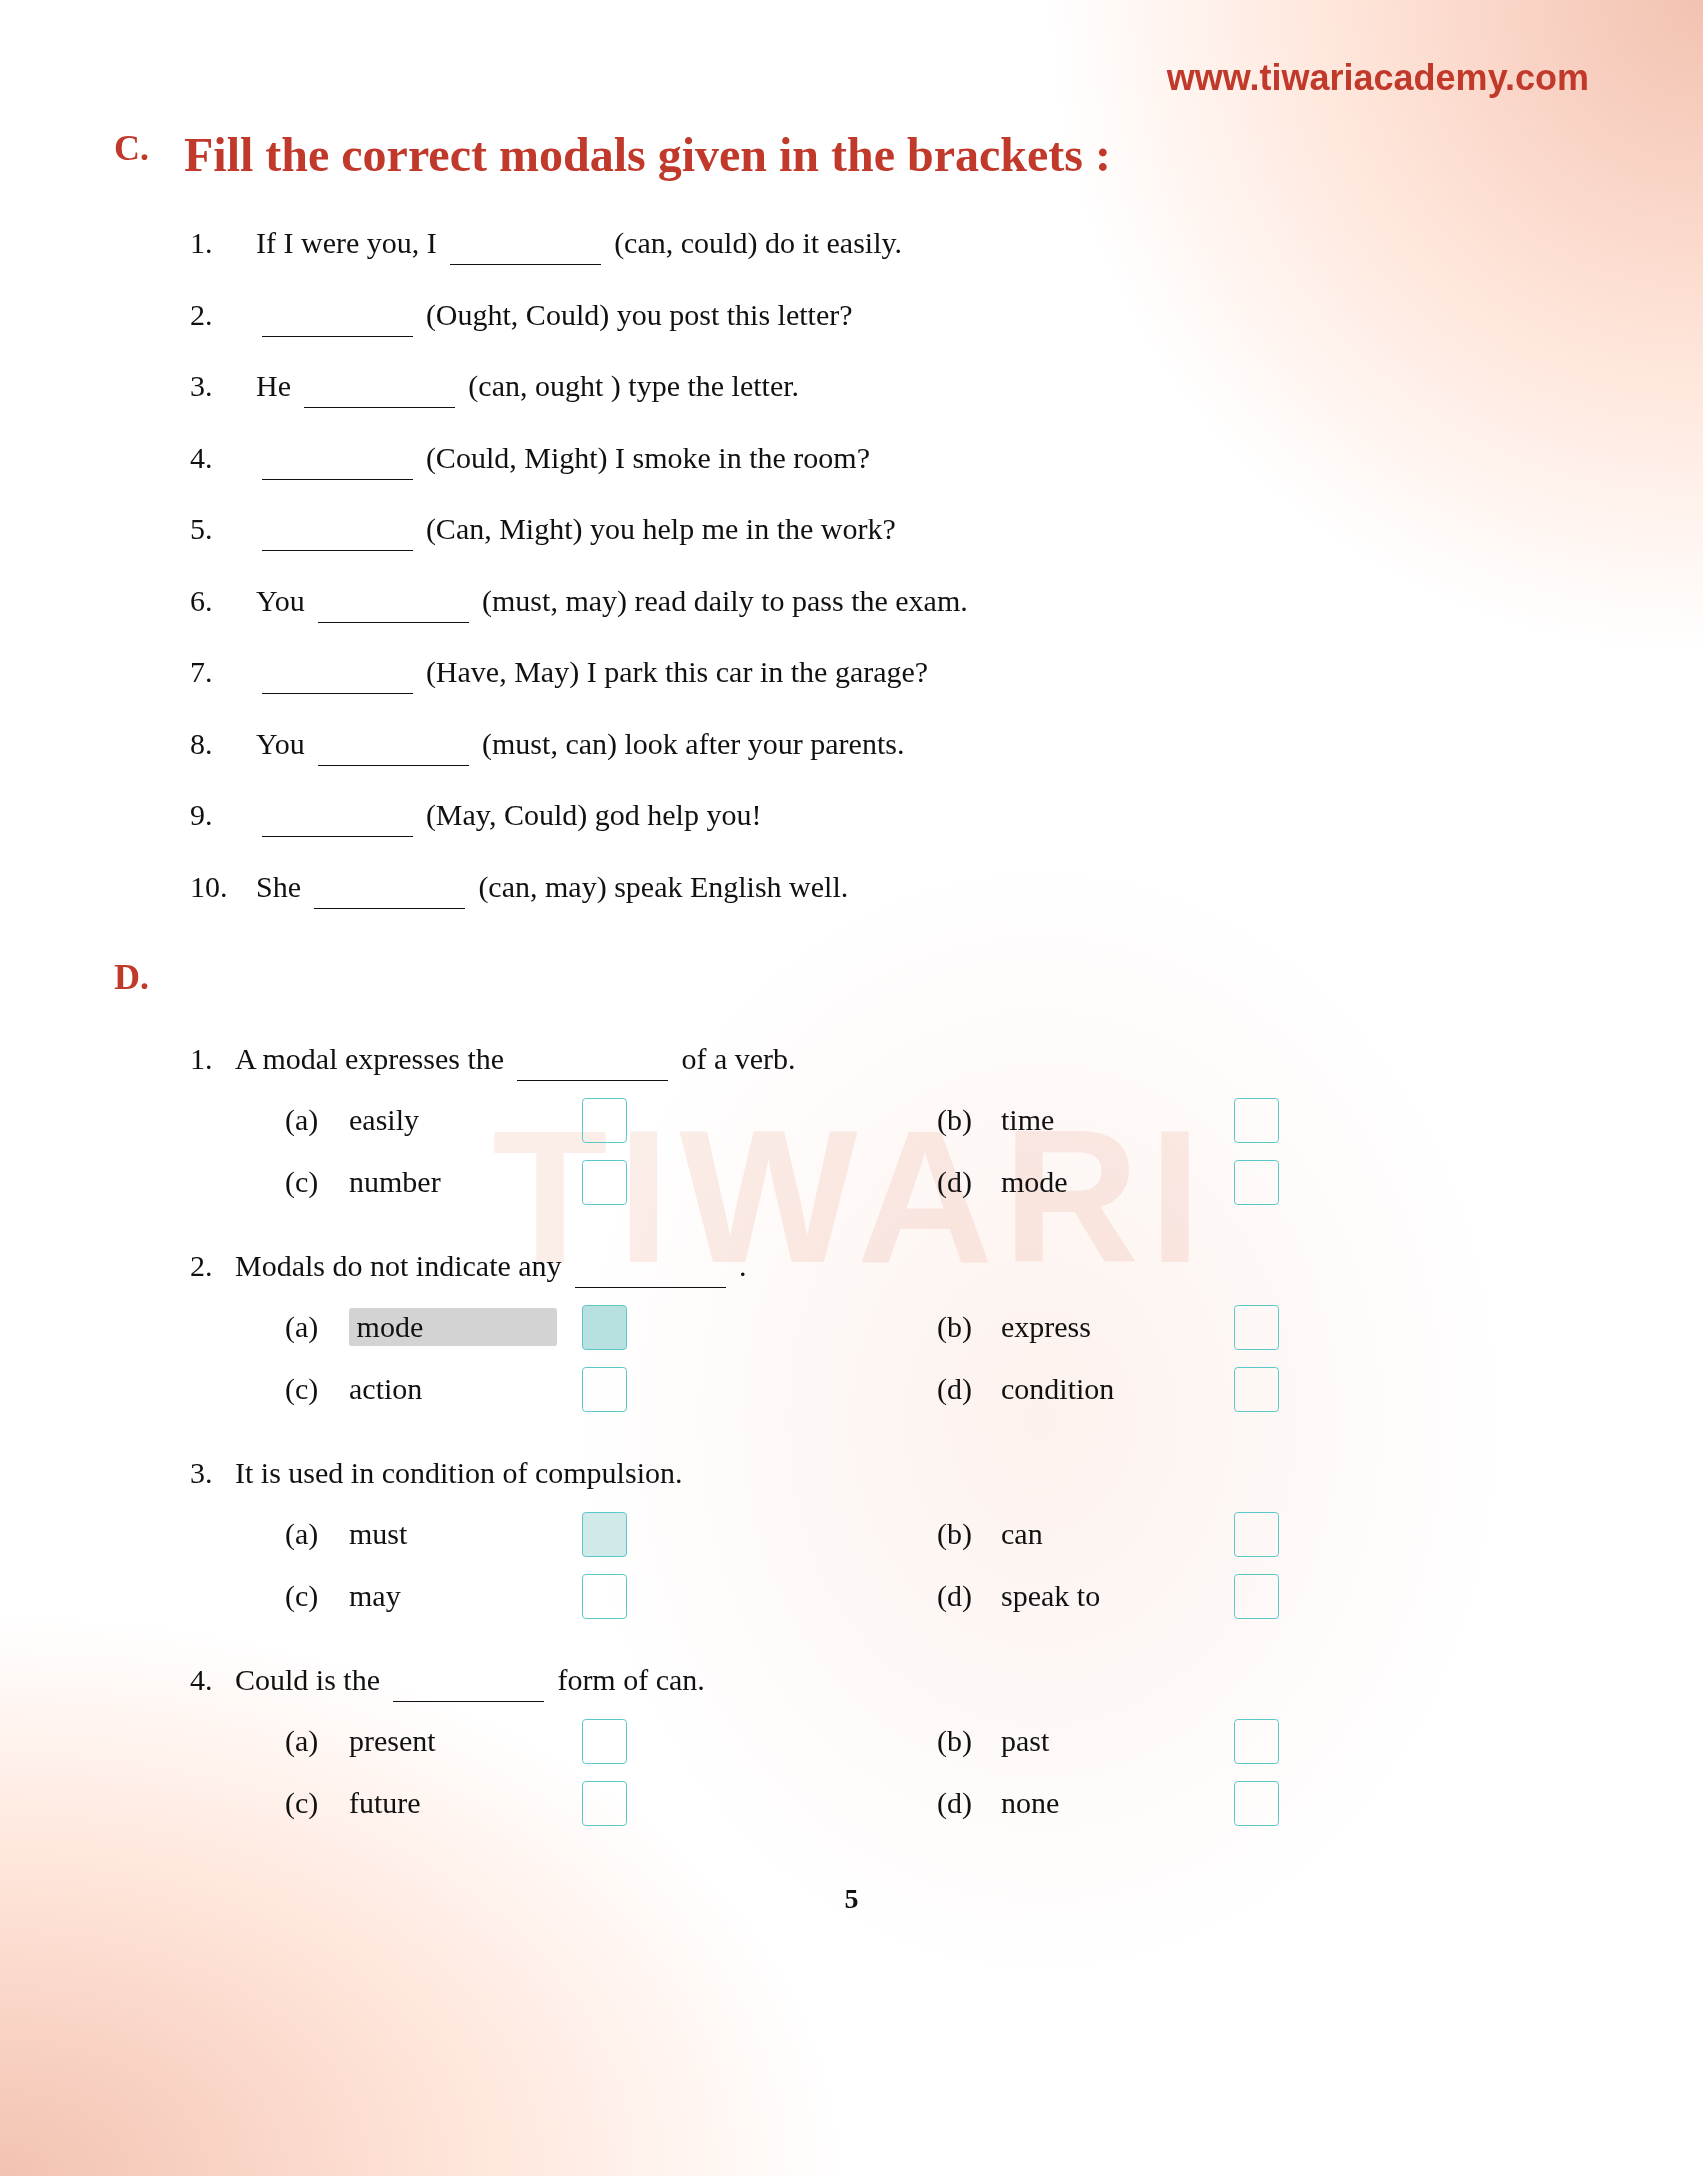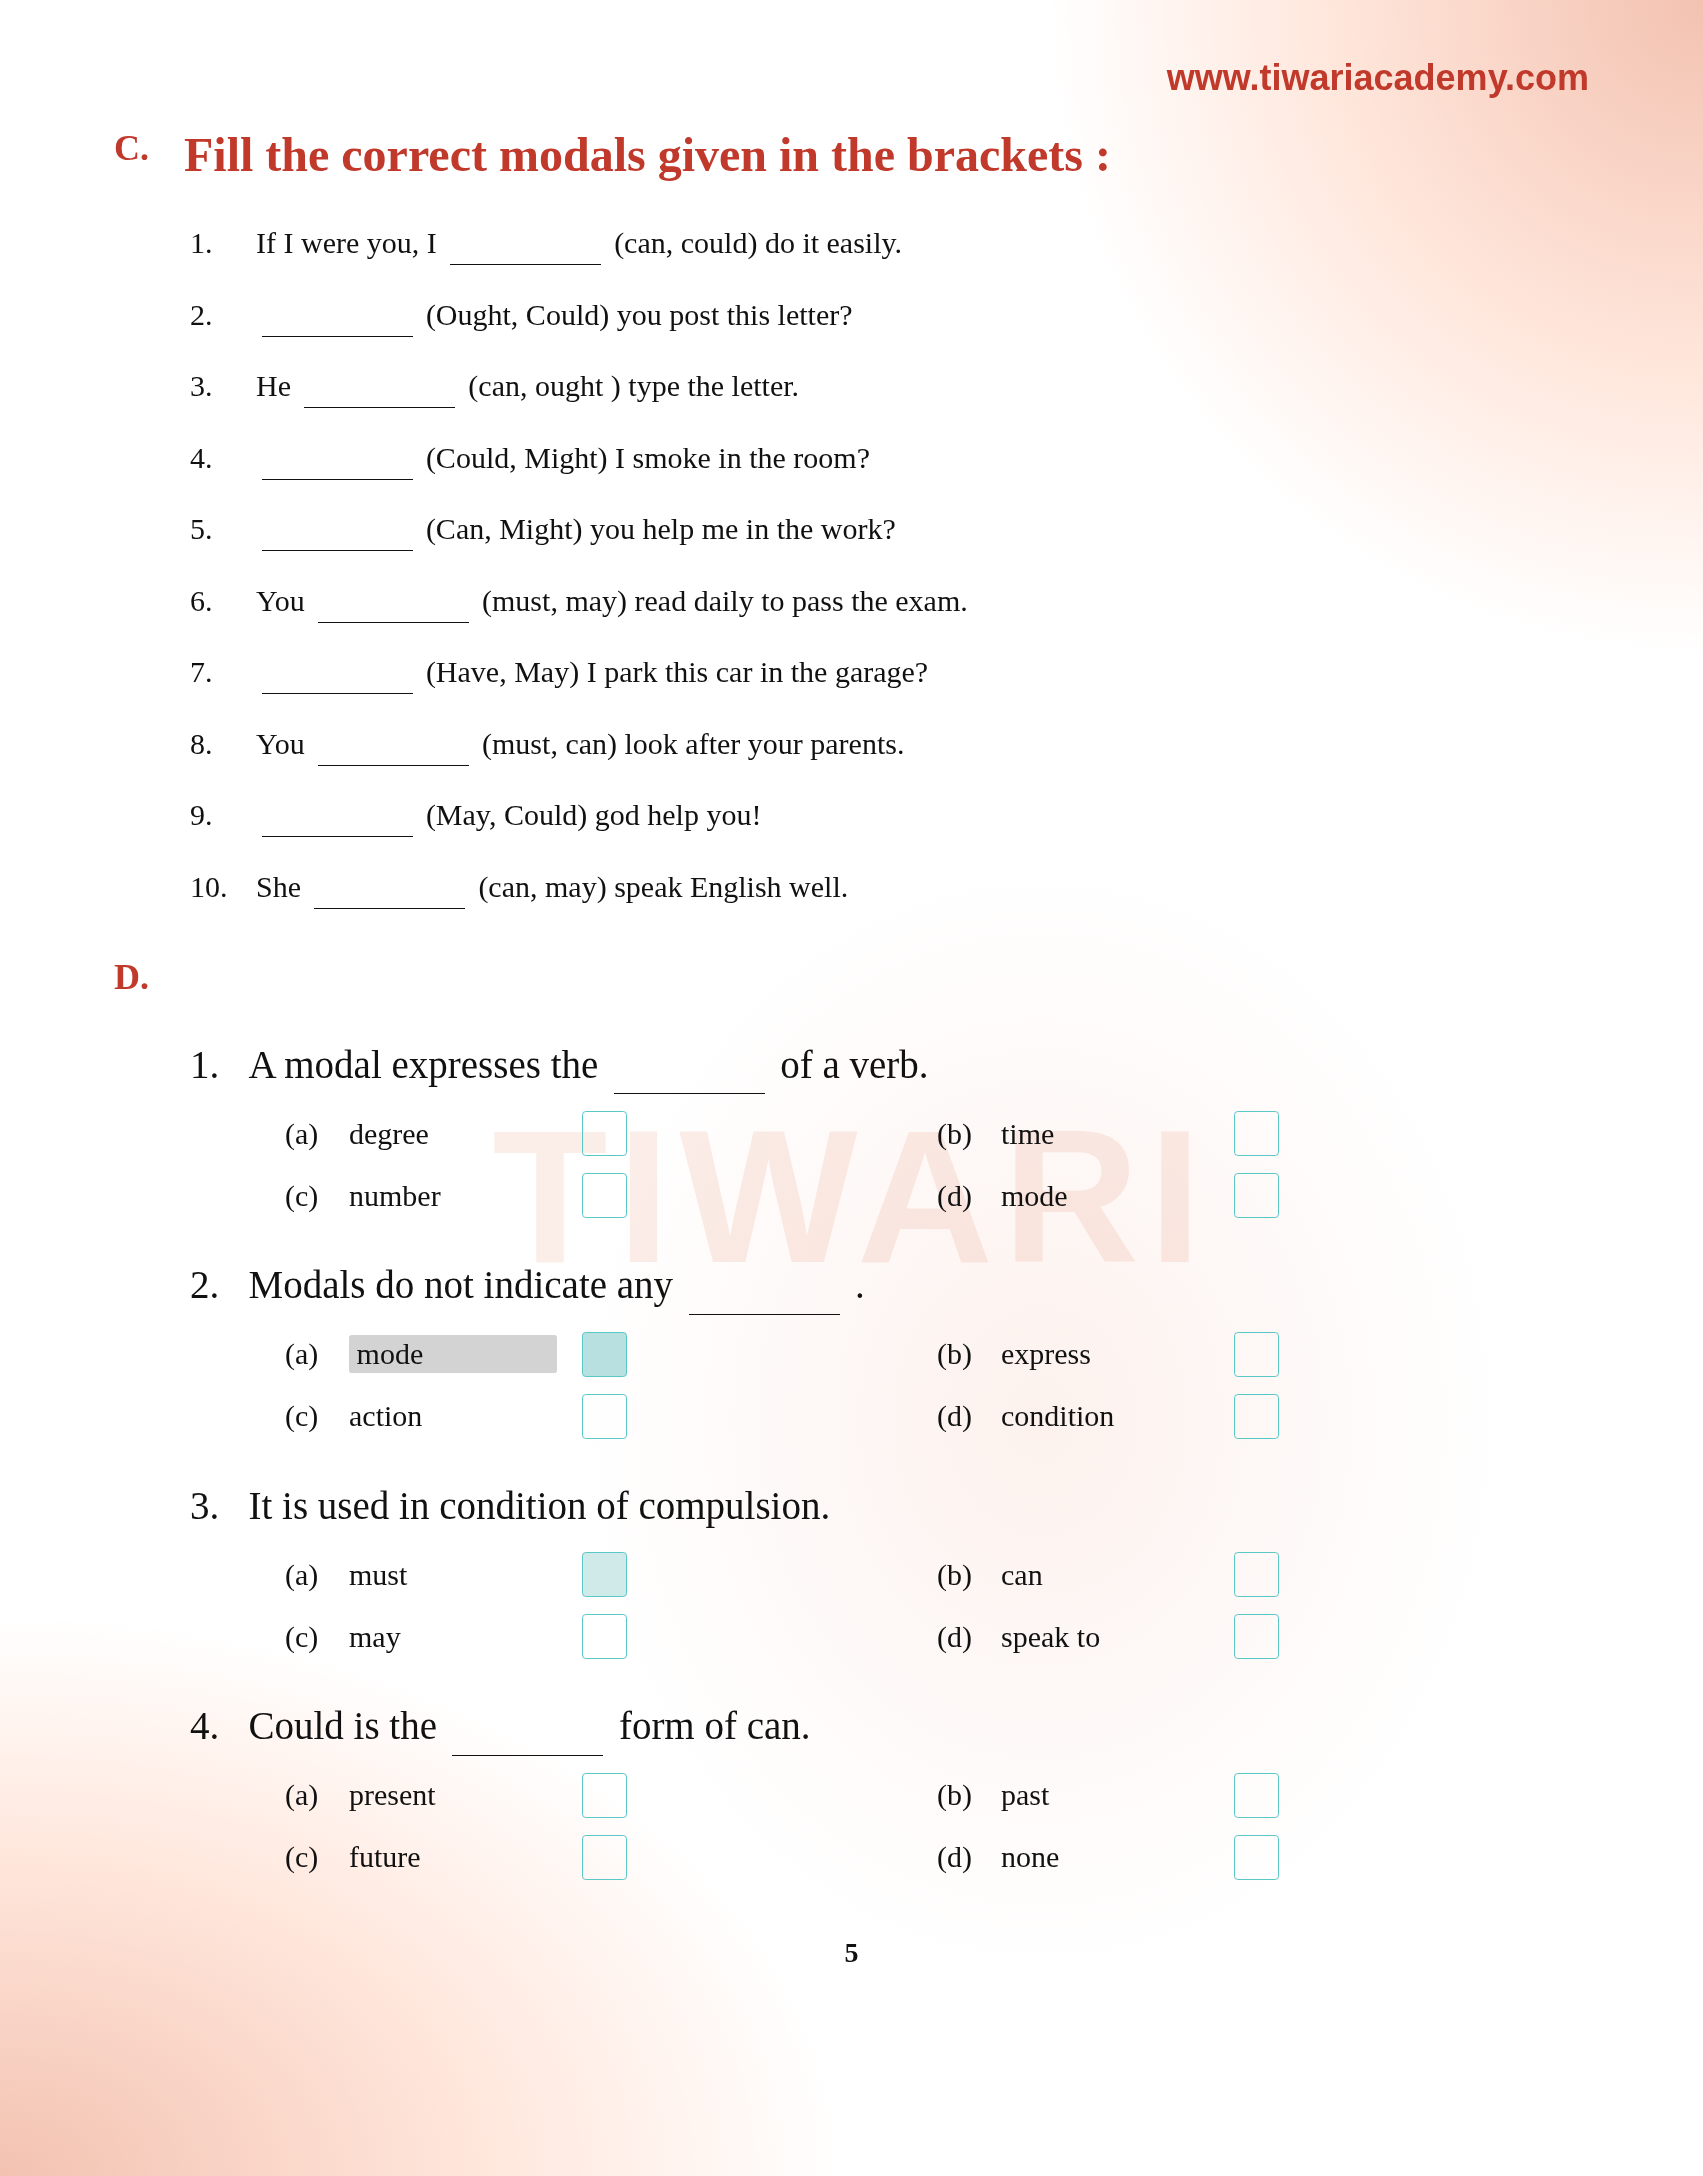--- a/index.html
+++ b/index.html
@@ -133,21 +133,21 @@
 
     
     .mcq-list {
       list-style: none;
       padding-left: 76px;
     }
     .mcq-item {
       margin-bottom: 38px;
     }
     .mcq-question {
-      font-size: 39px;
+      font-size: 30px;
       margin-bottom: 17px;
       line-height: 1.5;
     }
     .mcq-options {
       display: grid;
       grid-template-columns: 1fr 1fr;
       gap: 17px 0;
       padding-left: 95px;
     }
     .option-row {
@@ -275,21 +275,21 @@
   <ul class="mcq-list">
 
     <li class="mcq-item">
       <div class="mcq-question">
         <span>1.</span>
         &nbsp;&nbsp;A modal expresses the <span class="blank"></span> of a verb.
       </div>
       <div class="mcq-options">
         <div class="option-row">
           <span class="option-letter">(a)</span>
-          <span class="option-text">degree</span>
+          <span class="option-text">easily</span>
           <span class="tick-box"></span>
         </div>
         <div class="option-row">
           <span class="option-letter">(b)</span>
           <span class="option-text">time</span>
           <span class="tick-box"></span>
         </div>
         <div class="option-row">
           <span class="option-letter">(c)</span>
           <span class="option-text">number</span>

